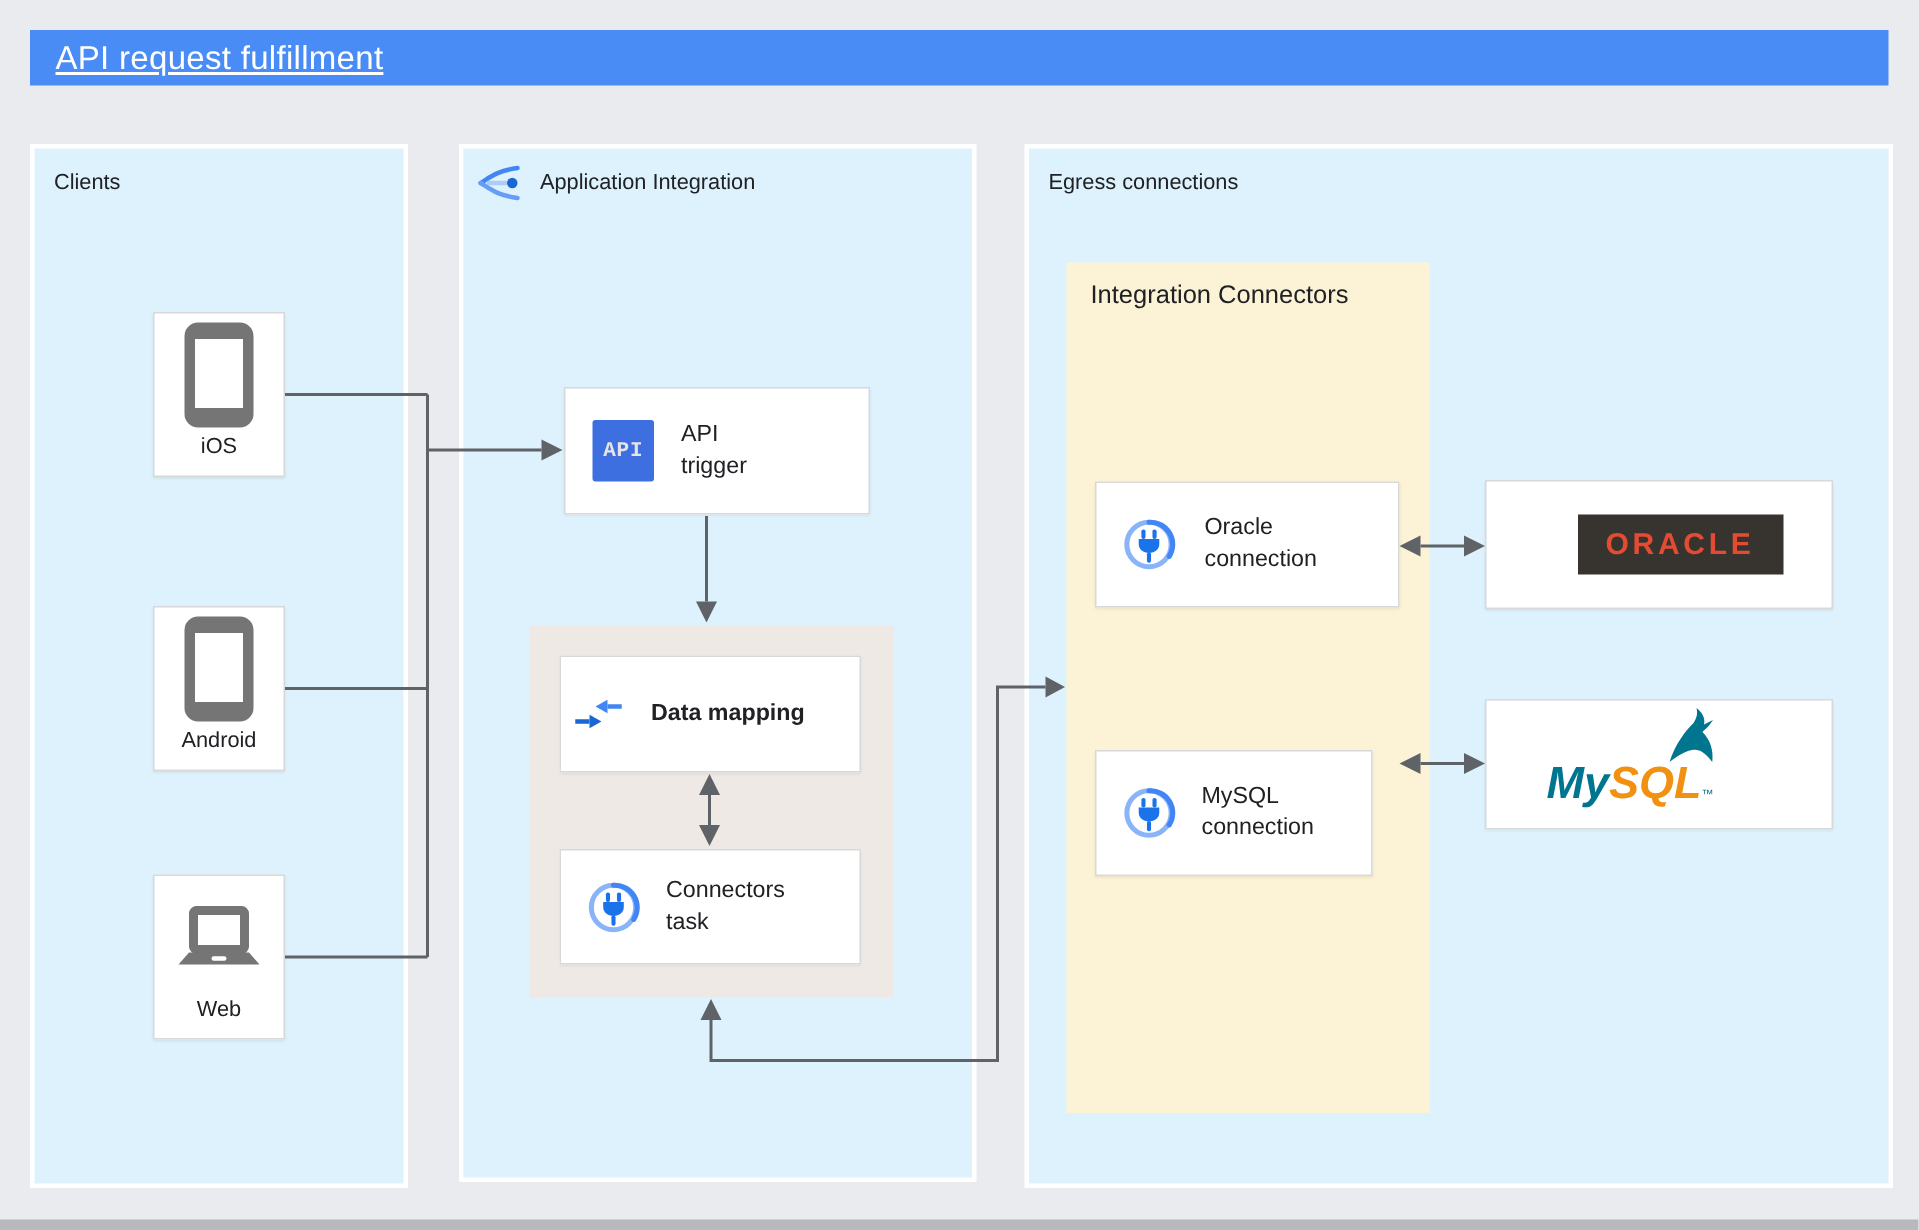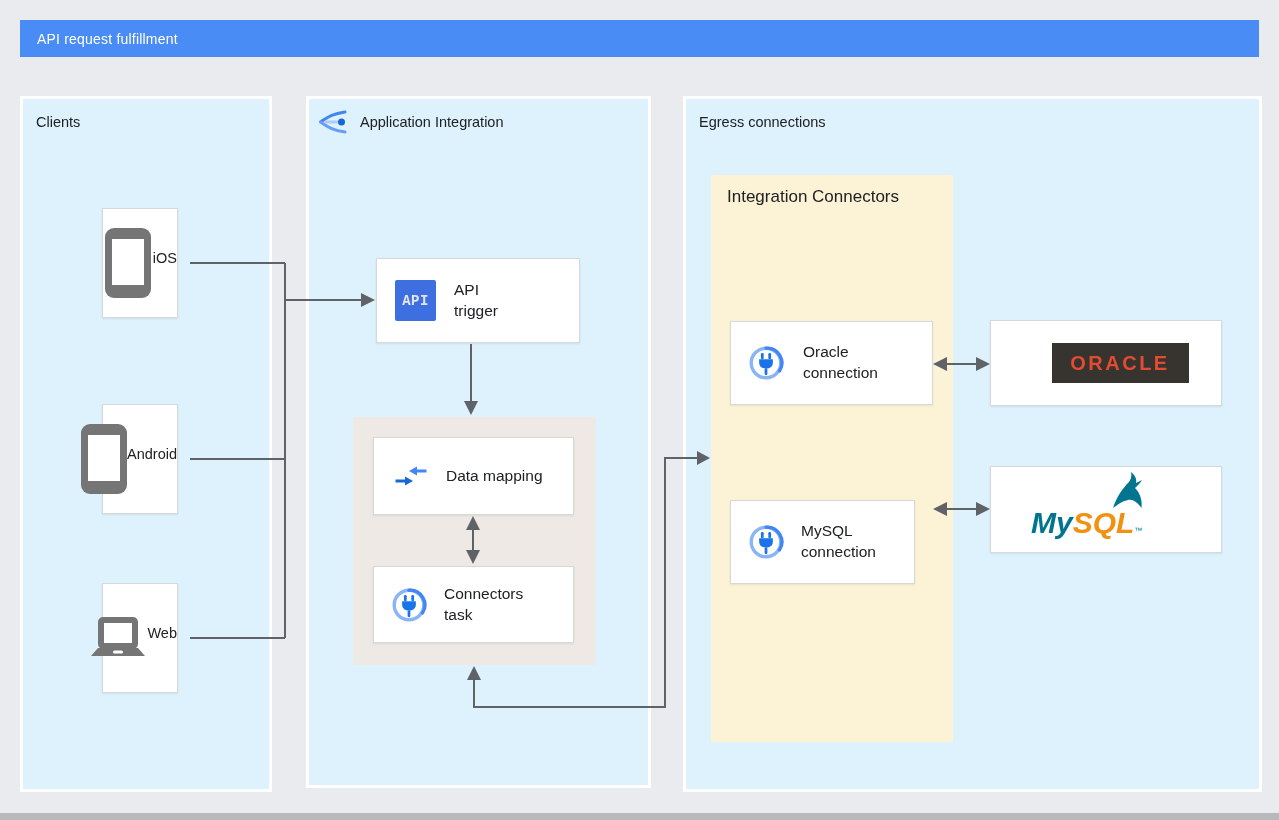--- a/index.html
+++ b/index.html
@@ -2,37 +2,37 @@
 <html><head>
 <meta charset="utf-8">
 <style>
   html,body { margin:0; padding:0; }
   body { font-family: "Liberation Sans", sans-serif; background:#e9ebee; }
   #canvas { position:relative; width:1279px; height:820px; background:#e9ebee; overflow:hidden; }
 
   
   .title-bar { position:absolute; left:20px; top:20px; width:1239px; height:37px;
     background:#4a8cf5; display:flex; align-items:center; padding-left:17px; box-sizing:border-box; }
-  .title-bar span { color:#ffffff; font-size:14px; letter-spacing:.2px; }
+  .title-bar span { color:#ffffff; font-size:22px; letter-spacing:.2px;text-decoration:underline; }
 
   
   .panel { position:absolute; background:#ddf2fc; border:3px solid #ffffff; box-sizing:border-box; }
   .panel-clients { left:20px; top:96px; width:252px; height:696px; }
   .panel-appint  { left:306px; top:96px; width:345px; height:692px; }
   .panel-egress  { left:683px; top:96px; width:579px; height:696px; }
   .panel-label { position:absolute; font-size:14.5px; color:#202124; }
 
   
   .card { position:absolute; background:#ffffff; border:1px solid #d6d8da; box-sizing:border-box;
     box-shadow:0 1px 2px rgba(0,0,0,0.08); }
   .node { display:flex; align-items:center; padding-left:18px; }
   .node .lbl { font-size:15.5px; color:#202124; line-height:1.35; margin-left:18px; }
 
   
-  .client-card { width:76px; height:110px; display:flex; flex-direction:row; align-items:center; justify-content:flex-end; }
+  .client-card { width:88px; height:110px; display:flex; flex-direction:column; align-items:center; justify-content:flex-end; }
   .client-card .ic { flex:1; display:flex; align-items:center; justify-content:center; width:100%; }
   .client-card .lbl { font-size:14.5px; color:#202124; margin-bottom:11px; }
 
   .phone { width:46px; height:70px; background:#757575; border-radius:9px; position:relative; }
   .phone::after { content:""; position:absolute; left:7px; right:7px; top:11px; bottom:13px; background:#ffffff; }
 
   
   .appint-head { position:absolute; left:8px; top:7px; display:flex; align-items:center; }
   .appint-head .lbl { font-size:14.5px; color:#202124; margin-left:11px; }
 
@@ -110,21 +110,21 @@
 
     <div class="group-gray"></div>
 
     <div class="card node" style="left:67px; top:159px; width:204px; height:85px;">
       <div class="api-badge">
         <span>API</span>
       </div>
       <div class="lbl" style="width:72px;">API trigger</div>
     </div>
 
-    <div class="card node" style="left:64px; top:338px; width:201px; height:78px; padding-left:20px;">
+    <div class="card node" style="left:64px; top:338px; width:201px; height:78px; padding-left:8px;font-weight:bold;">
       <svg width="34" height="24" viewBox="0 0 34 24" style="flex:0 0 auto;">
         <line x1="1.5" y1="17" x2="11" y2="17" stroke="#1967d2" stroke-width="3"></line>
         <polygon points="11,12.5 19,17 11,21.5" fill="#1967d2"></polygon>
         <line x1="32.5" y1="7" x2="23" y2="7" stroke="#4285f4" stroke-width="3"></line>
         <polygon points="23,2.5 15,7 23,11.5" fill="#4285f4"></polygon>
       </svg>
       <div class="lbl">Data mapping</div>
     </div>
 
     <div class="card node" style="left:64px; top:467px; width:201px; height:77px; padding-left:16px;">

